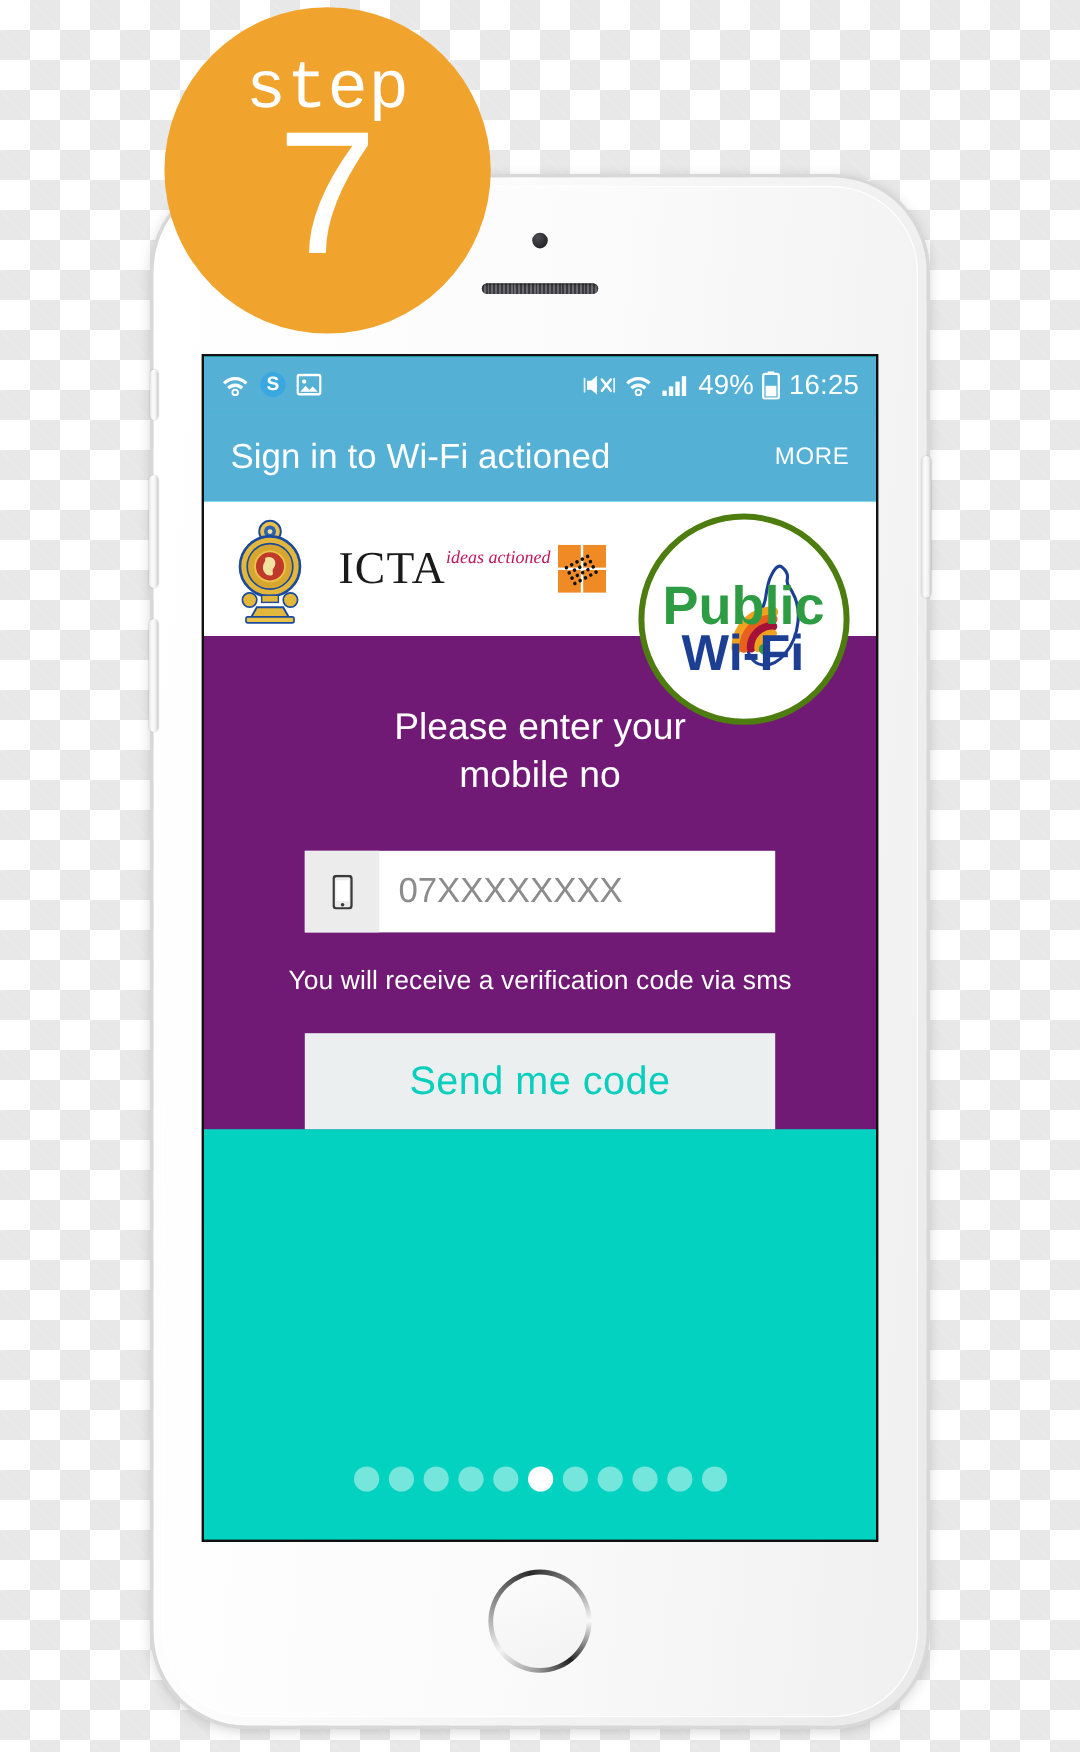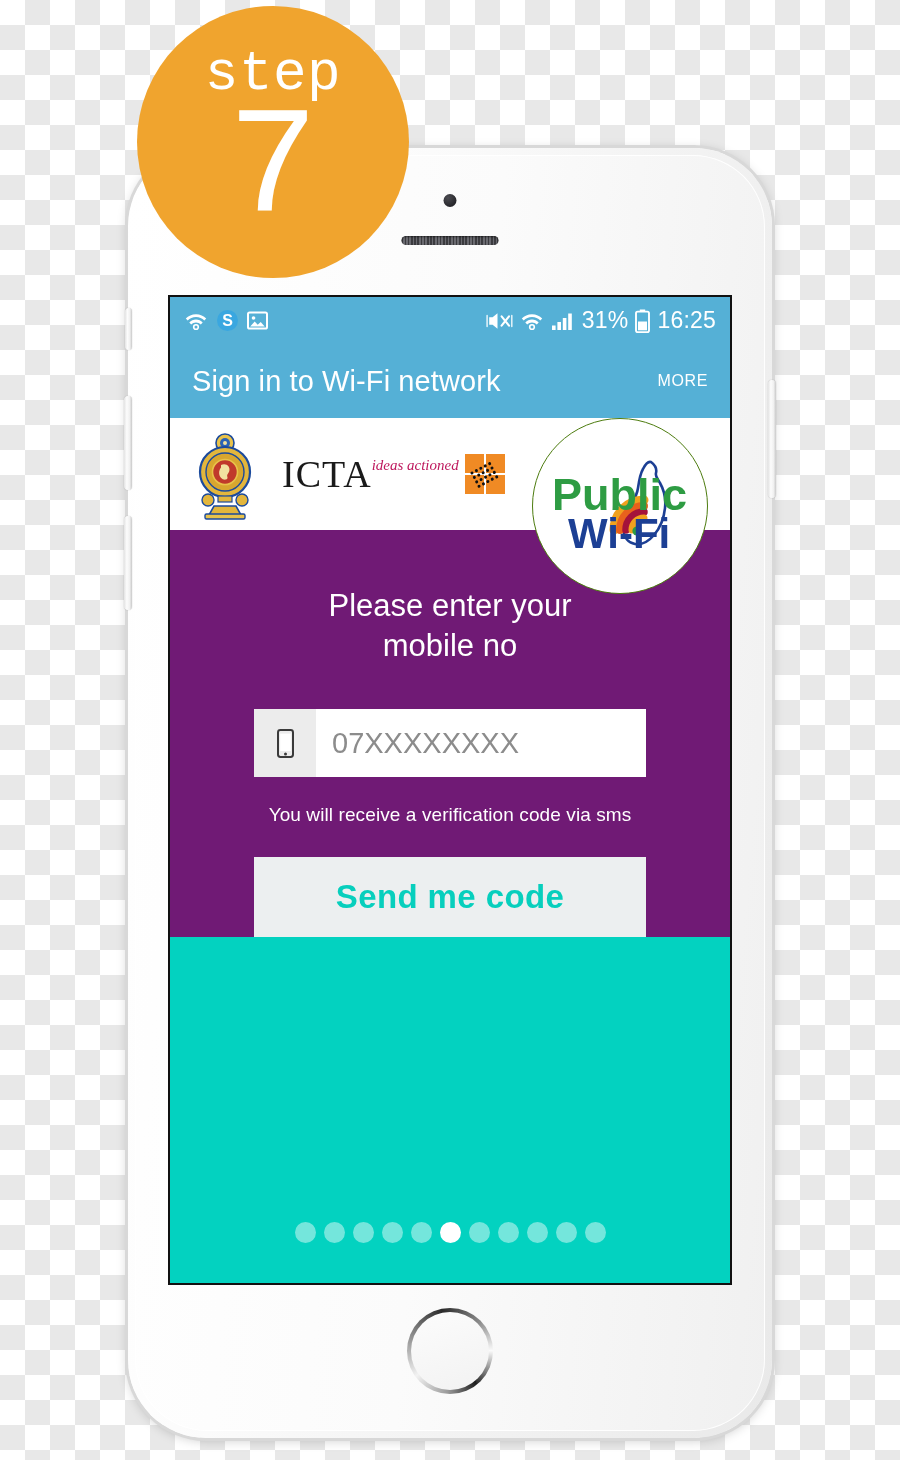--- a/index.html
+++ b/index.html
@@ -165,21 +165,21 @@
     box-sizing: border-box;
   }
   #app-bar-title {
     color: #ffffff;
     font-size: 29px;
     letter-spacing: .1px;
   }
   #app-bar-more {
     margin-left: auto;
     color: #ffffff;
-    font-size: 16px;
+    font-size: 20px;
     letter-spacing: .6px;
   }
 
   
   #logo-band {
     height: 112px;
     background: #ffffff;
     display: flex;
     align-items: center;
     padding-left: 26px;
@@ -214,26 +214,26 @@
   #icta-mark {
     width: 40px; height: 40px;
     margin-left: 6px;
     flex: none;
   }
 
   
   #pw-logo {
     position: absolute;
     right: 22px;
-    top: 0;
+    top: 10px;
     width: 176px;
     height: 176px;
     border-radius: 50%;
     background: #ffffff;
-    border: 1px solid #4d7c0f;
+    border: 5px solid #4d7c0f;
     box-sizing: border-box;
     z-index: 5;
     display: flex;
     align-items: center;
     justify-content: center;
   }
 
   
   #page-body {
     background: #701a75;
@@ -271,33 +271,33 @@
     background: transparent;
     font-family: "Liberation Sans", sans-serif;
     font-size: 29px;
     color: #8c8c8c;
     padding: 16px 16px;
   }
   #phone-input::placeholder { color: #8c8c8c; opacity: 1; }
   #helper {
     margin-top: 27px;
     color: #ffffff;
-    font-size: 19px;
+    font-size: 22px;
     letter-spacing: .1px;
   }
   #send-btn {
     margin: 31px auto 0;
     width: 392px;
     height: 80px;
     background: #eceff0;
     border: 0;
     color: #07cfbd;
     font-family: "Liberation Sans", sans-serif;
     font-size: 33px;
-    font-weight: bold;
+    font-weight: normal;
     letter-spacing: .4px;
     cursor: pointer;
     display: block;
   }
   #dots {
     position: absolute;
     left: 0; right: 0;
     bottom: 40px;
     display: flex;
     justify-content: center;
@@ -396,34 +396,34 @@
           </svg>
         </span>
         <span class="sb-icon">
           <svg width="24" height="20" viewBox="0 0 24 20">
             <rect x="1" y="14.5" width="3.6" height="4.5" fill="#fff"></rect>
             <rect x="6.4" y="11" width="3.6" height="8" fill="#fff"></rect>
             <rect x="11.8" y="7" width="3.6" height="12" fill="#fff"></rect>
             <rect x="17.2" y="2.5" width="3.6" height="16.5" fill="#fff"></rect>
           </svg>
         </span>
-        <span class="sb-text">31%</span>
+        <span class="sb-text">49%</span>
         <span class="sb-icon">
           <svg width="15" height="24" viewBox="0 0 15 24">
             <rect x="4.8" y="0.5" width="5.4" height="2.4" fill="#fff"></rect>
             <rect x="1" y="2.6" width="13" height="20.6" rx="1.6" fill="none" stroke="#fff" stroke-width="1.9"></rect>
             <rect x="3" y="12.5" width="9" height="8.8" fill="#fff"></rect>
           </svg>
         </span>
         <span class="sb-text">16:25</span>
       </div>
     </div>
 
     <div id="app-bar">
-      <div id="app-bar-title">Sign in to Wi-Fi network</div>
+      <div id="app-bar-title">Sign in to Wi-Fi actioned</div>
       <div id="app-bar-more">MORE</div>
     </div>
 
     <div id="logo-band">
       <svg id="emblem" viewBox="0 0 58 92">
         <circle cx="29" cy="15" r="9" fill="#e8c24a" stroke="#1b4a9c" stroke-width="1.6"></circle>
         <circle cx="29" cy="15" r="5" fill="#2b63b5"></circle>
         <circle cx="29" cy="15" r="2" fill="#f2e2a0"></circle>
         <ellipse cx="29" cy="44" rx="25" ry="25" fill="#e3b63c" stroke="#1b4a9c" stroke-width="2.2"></ellipse>
         <ellipse cx="29" cy="44" rx="19" ry="19" fill="#d8a62f" stroke="#1b4a9c" stroke-width="1.4"></ellipse>

